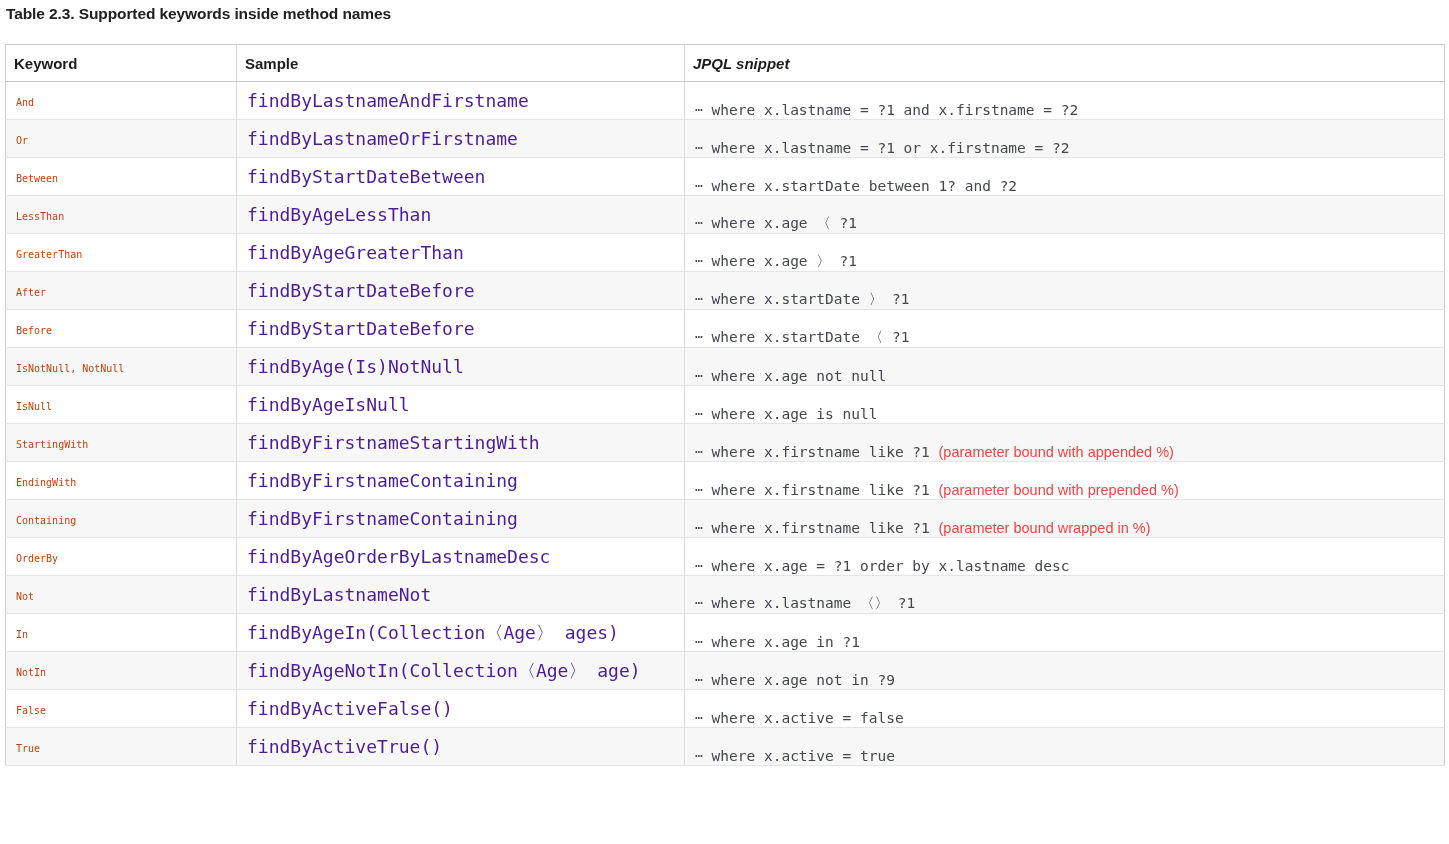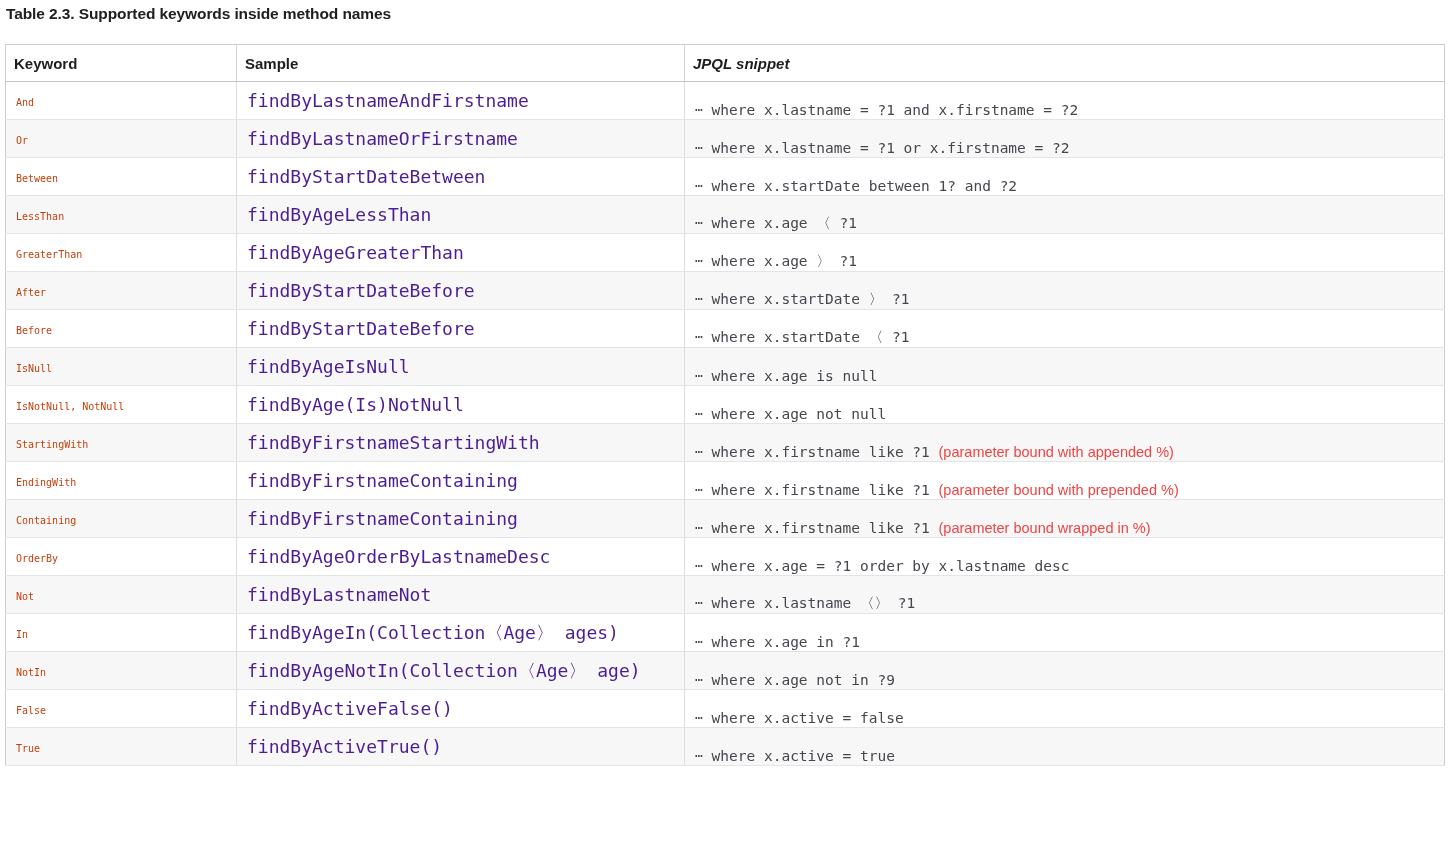--- a/index.html
+++ b/index.html
@@ -170,30 +170,30 @@
             <td><span class="mono">After</span></td>
             <td><span class="mono-sample">findByStartDateBefore</span></td>
             <td><span class="snippet"><span class="lead">⋯</span><span class="code"> where x.startDate 〉 ?1</span></span></td>
           </tr>
           <tr>
             <td><span class="mono">Before</span></td>
             <td><span class="mono-sample">findByStartDateBefore</span></td>
             <td><span class="snippet"><span class="lead">⋯</span><span class="code"> where x.startDate 〈 ?1</span></span></td>
           </tr>
           <tr>
+            <td><span class="mono">IsNotNull, NotNull</span></td>
+            <td><span class="mono-sample">findByAge(Is)NotNull</span></td>
+            <td><span class="snippet"><span class="lead">⋯</span><span class="code"> where x.age not null</span></span></td>
+          </tr>
+          <tr>
             <td><span class="mono">IsNull</span></td>
             <td><span class="mono-sample">findByAgeIsNull</span></td>
             <td><span class="snippet"><span class="lead">⋯</span><span class="code"> where x.age is null</span></span></td>
           </tr>
           <tr>
-            <td><span class="mono">IsNotNull, NotNull</span></td>
-            <td><span class="mono-sample">findByAge(Is)NotNull</span></td>
-            <td><span class="snippet"><span class="lead">⋯</span><span class="code"> where x.age not null</span></span></td>
-          </tr>
-          <tr>
             <td><span class="mono">StartingWith</span></td>
             <td><span class="mono-sample">findByFirstnameStartingWith</span></td>
             <td><span class="snippet"><span class="lead">⋯</span><span class="code"> where x.firstname like ?1 </span><span class="note">(parameter bound with appended %)</span></span></td>
           </tr>
           <tr>
             <td><span class="mono">EndingWith</span></td>
             <td><span class="mono-sample">findByFirstnameContaining</span></td>
             <td><span class="snippet"><span class="lead">⋯</span><span class="code"> where x.firstname like ?1 </span><span class="note">(parameter bound with prepended %)</span></span></td>
           </tr>
           <tr>

